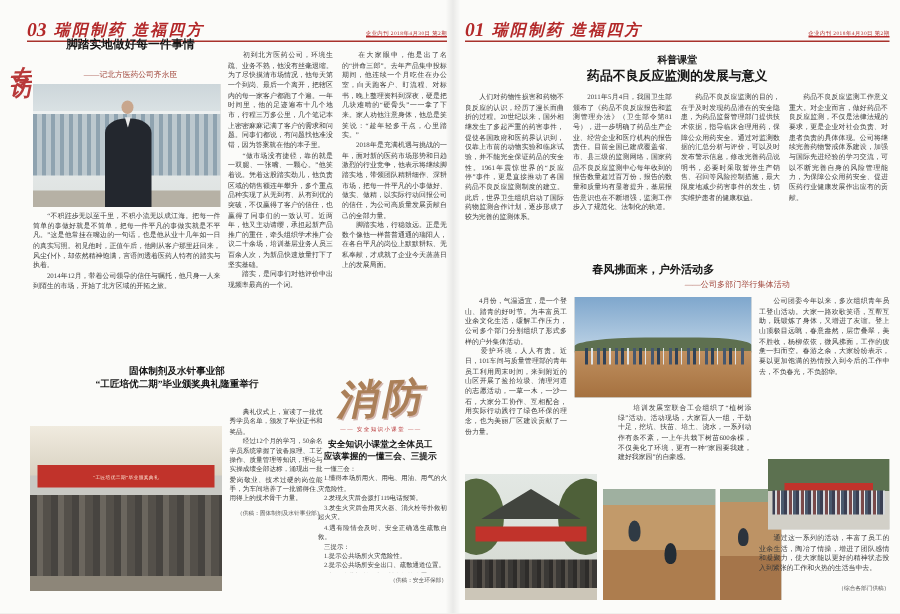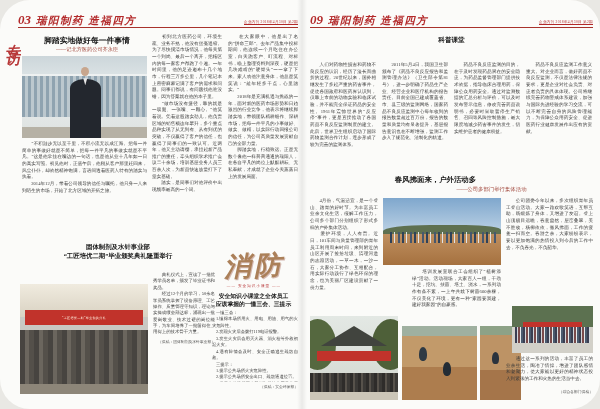--- a/index.html
+++ b/index.html
@@ -1,17 +1,17 @@
 <!DOCTYPE html>
 <html><head>
 <meta charset="utf-8">
 <style>
   html,body{margin:0;padding:0;background:#e9e8e4;}
   #canvas{position:relative;width:600px;height:409px;background:#fbfbf9;overflow:hidden;
-          font-family:"Liberation Serif","DejaVu Serif",serif;border-radius:30px;}
+          font-family:"Liberation Serif","DejaVu Serif",serif;}
   
   .mast{position:absolute;height:17px;border-bottom:1px solid #a8322c;color:#b3292a;}
   .mast .num{font-style:italic;font-weight:bold;font-size:13px;vertical-align:bottom;}
   .mast .slogan{font-style:italic;font-weight:bold;font-size:10.5px;letter-spacing:1.5px;margin-left:5px;}
   .mast .info{position:absolute;right:0;bottom:2px;font-size:3.6px;letter-spacing:.3px;
               border-bottom:.5px solid #b3292a;padding-bottom:.5px;}
   
   .bt{position:absolute;font-size:4.6px;line-height:1.45;text-align:justify;color:#3a3a3a;
       white-space:pre-wrap;overflow:hidden;}
   .hc{position:absolute;text-align:center;font-weight:bold;color:#161616;}
@@ -43,21 +43,21 @@
 
   <div class="gutter" style="left:297px;"></div>
 
   <div class="mast" style="left:18px;top:10px;width:280px;">
     <span class="num">03</span><span class="slogan">瑞阳制药  造福四方</span>
     <span class="info">企业内刊  2018年4月30日  第2期</span>
   </div>
 
   <div class="vtag" style="left:3px;top:32px;height:80px;">专访</div>
 
-  <div class="hc" style="left:26px;top:35px;width:122px;font-size:7.8px;">脚踏实地做好每一件事情</div>
+  <div class="hc" style="left:26px;top:24px;width:122px;font-size:7.8px;">脚踏实地做好每一件事情</div>
   <div class="sub" style="left:26px;top:46px;width:122px;font-size:5.2px;">——记北方医药公司齐永臣</div>
 
   <div class="photo" style="left:22px;top:56px;width:125px;height:82px;">
     <div class="ly" style="inset:0;background:linear-gradient(180deg,#ccd6da 0%,#e8edee 45%,#dde1df 100%);"></div>
     <div class="ly" style="left:0;right:0;top:22%;height:50%;background:repeating-linear-gradient(90deg,#8fa3b0 0 3px,#bcc8ce 3px 6px);border-top:2px solid #eef1f1;"></div>
     <div class="ly" style="left:0;right:0;bottom:0;height:13%;background:#b6b1a5;"></div>
     <div class="ly" style="left:38%;bottom:0;width:25%;height:72%;background:#23272e;border-radius:45% 45% 0 0/16% 16% 0 0;"></div>
     <div class="ly" style="left:47%;top:13%;width:8px;height:9px;background:#c8a68d;border-radius:50%;"></div>
     <div class="ly" style="left:49%;top:27%;width:4px;height:7px;background:#e9e9e9;clip-path:polygon(0 0,100% 0,50% 100%);"></div>
   </div>
@@ -98,25 +98,26 @@
     <div>3.发生火灾后会用灭火器、消火栓等扑救初起火灾。</div>
     <div>4.遇有险情会及时、安全正确逃生疏散自救。</div>
     <div>三提示：</div>
     <div>1.提示公共场所火灾危险性。</div>
     <div>2.提示公共场所安全出口、疏散通道位置。</div>
     <div>3.提示公共场所灭火器材和设施位置及使用方法。</div>
   </div>
   <div class="attr" style="left:212px;top:384px;width:86px;">（供稿：安全环保部）</div>
 
   <div class="mast" style="left:310px;top:10px;width:283px;">
-    <span class="num">09</span><span class="slogan">瑞阳制药  造福四方</span>
+    <span class="num">01</span><span class="slogan">瑞阳制药  造福四方</span>
     <span class="info">企业内刊  2018年4月30日  第2期</span>
   </div>
 
   <div class="hc" style="left:310px;top:36px;width:283px;font-size:6.6px;">科普课堂</div>
+  <div class="hc" style="left:310px;top:45px;width:283px;font-size:8.6px;">药品不良反应监测的发展与意义</div>
   <div class="bt" style="left:310px;top:62px;width:66px;height:127px;">　　人们对药物性损害和药物不良反应的认识，经历了漫长而曲折的过程。20世纪以来，国外相继发生了多起严重的药害事件，促使各国政府和医药界认识到，仅靠上市前的动物实验和临床试验，并不能完全保证药品的安全性。1961年震惊世界的“反应停”事件，更是直接推动了各国药品不良反应监测制度的建立。此后，世界卫生组织启动了国际药物监测合作计划，逐步形成了较为完善的监测体系。</div>
   <div class="bt" style="left:382px;top:62px;width:66px;height:127px;">　　2011年5月4日，我国卫生部颁布了《药品不良反应报告和监测管理办法》（卫生部令第81号），进一步明确了药品生产企业、经营企业和医疗机构的报告责任。目前全国已建成覆盖省、市、县三级的监测网络，国家药品不良反应监测中心每年收到的报告数量超过百万份，报告的数量和质量均有显著提升，基层报告意识也在不断增强，监测工作步入了规范化、法制化的轨道。</div>
   <div class="bt" style="left:454px;top:62px;width:66px;height:127px;">　　药品不良反应监测的目的，在于及时发现药品潜在的安全隐患，为药品监督管理部门提供技术依据，指导临床合理用药，保障公众用药安全。通过对监测数据的汇总分析与评价，可以及时发布警示信息，修改完善药品说明书，必要时采取暂停生产销售、召回等风险控制措施，最大限度地减少药害事件的发生，切实维护患者的健康权益。</div>
   <div class="bt" style="left:526px;top:62px;width:66px;height:127px;">　　药品不良反应监测工作意义重大。对企业而言，做好药品不良反应监测，不仅是法律法规的要求，更是企业对社会负责、对患者负责的具体体现。公司将继续完善药物警戒体系建设，加强与国际先进经验的学习交流，可以不断完善自身的风险管理能力，为保障公众用药安全、促进医药行业健康发展作出应有的贡献。</div>
 
   <div class="hc" style="left:294px;top:175px;width:283px;font-size:7.4px;">春风拂面来，户外活动多</div>
   <div class="sub" style="left:350px;top:186px;width:283px;font-size:5.4px;">——公司多部门举行集体活动</div>
 
   <div class="bt" style="left:310px;top:198px;width:68px;height:116px;">　　4月份，气温适宜，是一个登山、踏青的好时节。为丰富员工业余文化生活，缓解工作压力，公司多个部门分别组织了形式多样的户外集体活动。
 　　爱护环境，人人有责。近日，101车间与质量管理部的青年员工利用周末时间，来到附近的山区开展了捡拾垃圾、清理河道的志愿活动，一草一木，一沙一石，大家分工协作、互相配合，用实际行动践行了绿色环保的理念，也为美丽厂区建设贡献了一份力量。</div>

